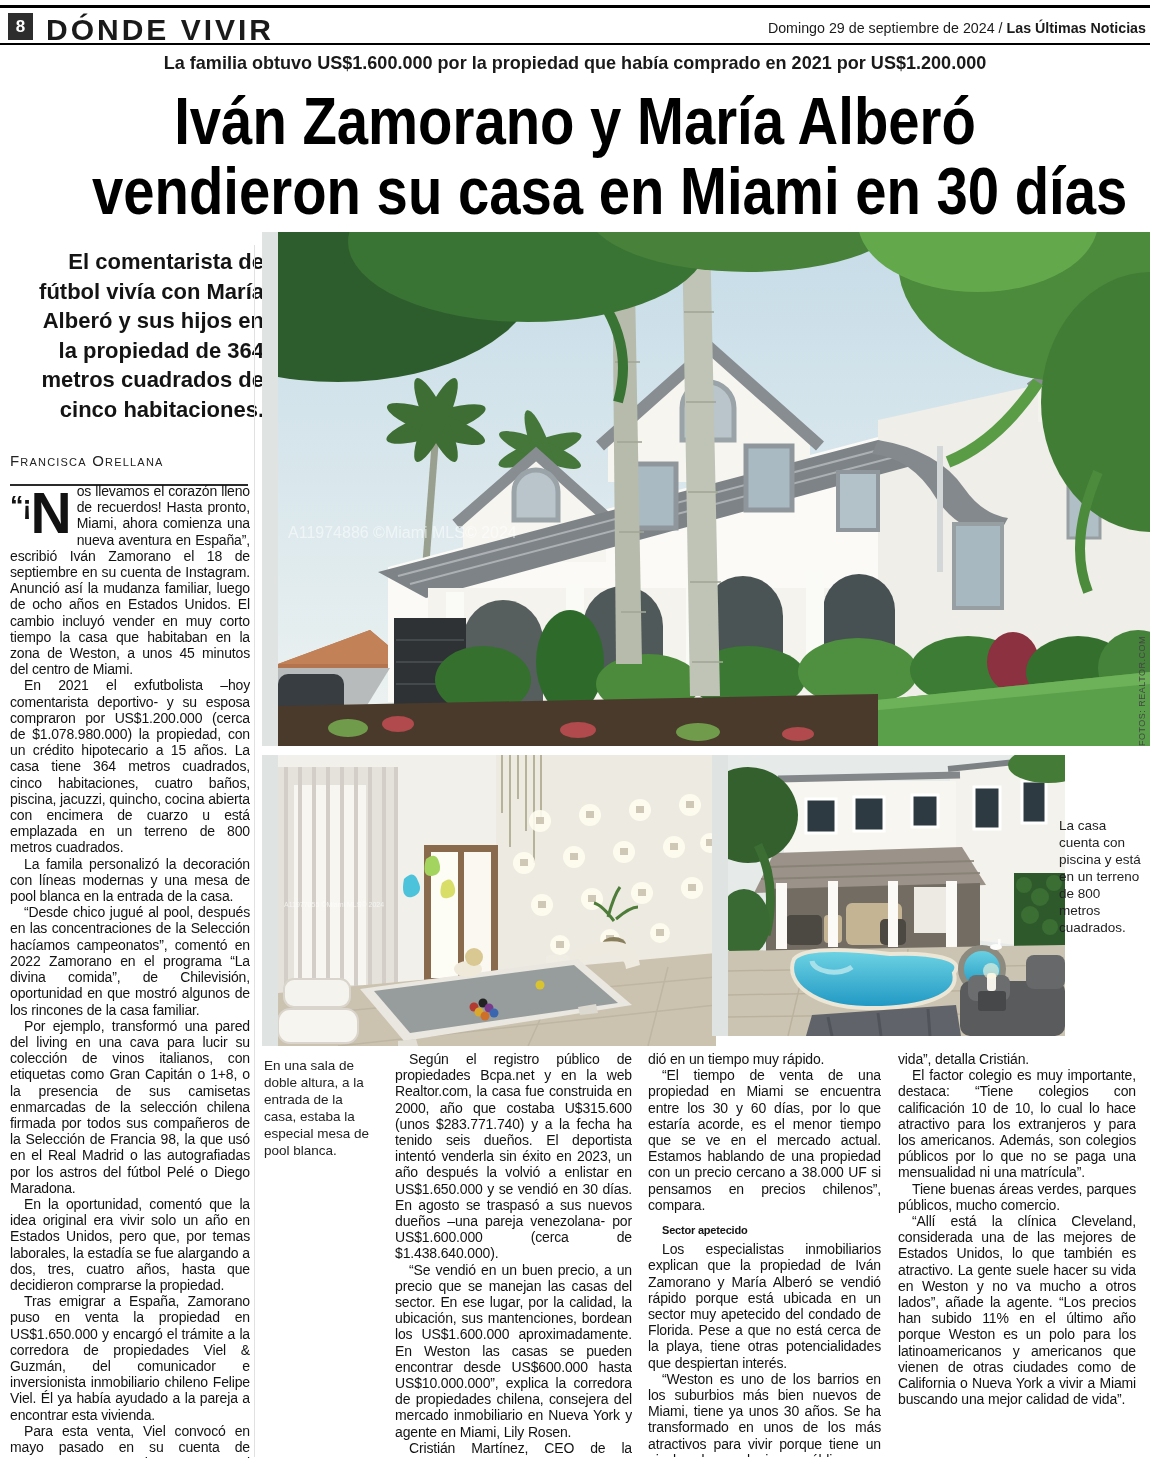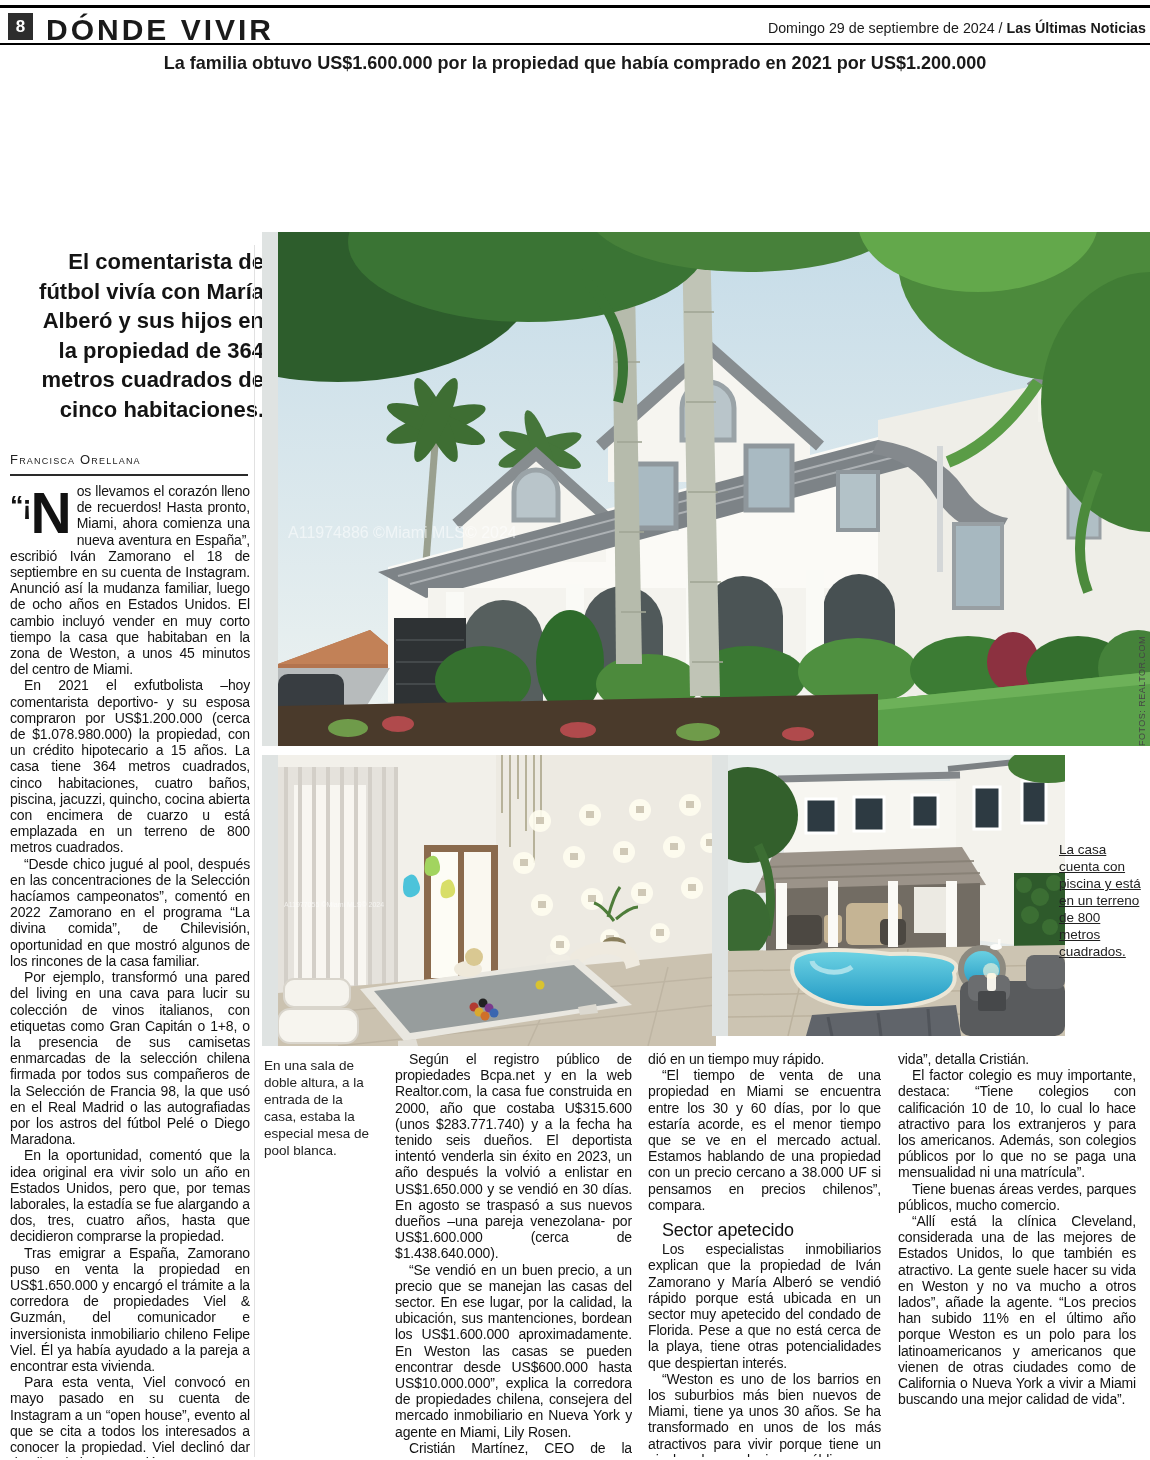--- a/index.html
+++ b/index.html
@@ -23,79 +23,84 @@
   
   .kicker{left:0;top:52px;width:1150px;text-align:center;font-size:19px;font-weight:600;
     color:#1a1a1a;transform:scaleX(.95);transform-origin:50% 50%;white-space:nowrap;}
   .headline{left:0;top:86px;width:1150px;text-align:center;color:#000;}
   .headline .hl-line{font-size:67px;line-height:70px;font-weight:700;white-space:nowrap;
     transform:scaleX(.84);transform-origin:50% 50%;}
 
   
   .deck{left:26px;top:247px;width:238px;text-align:right;font-weight:700;
     font-size:22px;line-height:29.5px;color:#141414;}
-  .byline{left:10px;top:452px;width:238px;font-variant-caps:small-caps;font-size:13px;
-    letter-spacing:1.2px;color:#222;border-bottom:2px solid #2a2a2a;padding-bottom:7px;}
+  .byline{left:10px;top:452px;width:238px;font-variant-caps:small-caps;font-size:15px;
+    letter-spacing:1.2px;color:#222;border-bottom:2px solid #2a2a2a;padding-bottom:15px;}
   .col-rule{left:254px;top:245px;width:1px;height:1212px;background:#e1e1e1;}
 
   .bodytext{font-size:14px;line-height:16.2px;letter-spacing:-.15px;text-align:justify;color:#121212;}
   .bodytext p{margin:0;text-indent:14px;}
   .bodytext p.noindent{text-indent:0;}
   .col1{left:10px;top:483px;width:240px;height:975px;overflow:hidden;}
   .col2{left:395px;top:1051px;width:237px;height:406px;overflow:hidden;}
   .col3{left:648px;top:1051px;width:233px;height:406px;overflow:hidden;}
   .col4{left:898px;top:1051px;width:238px;height:406px;overflow:hidden;}
-  .sub-head{font-size:18px;font-weight:400;text-indent:0;margin:9px 0 3px 0 !important;letter-spacing:-.2px;}
+  .sub-head{font-size:11px;font-weight:700;text-indent:0;margin:9px 0 3px 0 !important;letter-spacing:-.2px;}
 
   .dropcap{float:left;margin:2px 6px 0 0;line-height:1;white-space:nowrap;}
   .dc-quote{font-size:27px;font-weight:700;vertical-align:18px;letter-spacing:-1px;}
   .dc-letter{font-size:57px;font-weight:700;letter-spacing:-1px;}
 
   
   .photo{display:block;background:#dfe3e2;padding-left:16px;}
   .photo-main{left:262px;top:232px;width:873px;height:514px;}
   .photo-interior{left:262px;top:755px;width:438px;height:291px;}
   .photo-pool{left:712px;top:755px;width:337px;height:281px;}
   .photo svg{display:block;width:100%;height:100%;}
 
   .photo-credit{left:1136px;top:232px;height:514px;width:12px;
     display:flex;align-items:flex-end;justify-content:center;}
   .photo-credit span{writing-mode:vertical-rl;transform:rotate(180deg);
     font-size:9px;letter-spacing:.5px;color:#454545;white-space:nowrap;}
 
   .caption{font-size:13.5px;line-height:17px;color:#222;}
   .caption-left{left:264px;top:1057px;width:108px;}
-  .caption-right{left:1059px;top:841px;width:86px;text-decoration:underline;}
+  .caption-right{left:1059px;top:817px;width:86px;}
 </style>
 </head>
 <body>
 
 <div class="page">
 
   <div class="abs top-rule"></div>
   <div class="abs pagenum-box">
     <span>8</span>
   </div>
   <div class="abs section-title">DÓNDE VIVIR</div>
   <div class="abs dateline">
     <span>Domingo 29 de septiembre de 2024 / </span><b>Las Últimas Noticias</b>
   </div>
   <div class="abs header-rule"></div>
 
   <div class="abs kicker">La familia obtuvo US$1.600.000 por la propiedad que había comprado en 2021 por US$1.200.000</div>
+  <div class="abs headline">
+    <div class="hl-line">Iván Zamorano y María Alberó</div>
+    <div class="hl-line">vendieron su casa en Miami en 30 días</div>
+  </div>
 
   <div class="abs deck">El comentarista de fútbol vivía con María Alberó y sus hijos en la propiedad de 364 metros cuadrados de cinco habitaciones.</div>
   <div class="abs byline">Francisca Orellana</div>
   <div class="abs col-rule"></div>
 
   <div class="abs bodytext col1">
     <p class="noindent">
       <span class="dropcap"><span class="dc-quote">“¡</span><span class="dc-letter">N</span></span><span>os llevamos el corazón lleno de recuerdos! Hasta pronto, Miami, ahora comienza una nueva aventura en España”, escribió Iván Zamorano el 18 de septiembre en su cuenta de Instagram. Anunció así la mudanza familiar, luego de ocho años en Estados Unidos. El cambio incluyó vender en muy corto tiempo la casa que habitaban en la zona de Weston, a unos 45 minutos del centro de Miami.</span>
     </p>
     <p>En 2021 el exfutbolista –hoy comentarista deportivo- y su esposa compraron por US$1.200.000 (cerca de $1.078.980.000) la propiedad, con un crédito hipotecario a 15 años. La casa tiene 364 metros cuadrados, cinco habitaciones, cuatro baños, piscina, jacuzzi, quincho, cocina abierta con encimera de cuarzo u está emplazada en un terreno de 800 metros cuadrados.</p>
+    <p>La famila personalizó la decoración con líneas modernas y una mesa de pool blanca en la entrada de la casa.</p>
     <p>“Desde chico jugué al pool, después en las concentraciones de la Selección hacíamos campeonatos”, comentó en 2022 Zamorano en el programa “La divina comida”, de Chilevisión, oportunidad en que mostró algunos de los rincones de la casa familiar.</p>
     <p>Por ejemplo, transformó una pared del living en una cava para lucir su colección de vinos italianos, con etiquetas como Gran Capitán o 1+8, o la presencia de sus camisetas enmarcadas de la selección chilena firmada por todos sus compañeros de la Selección de Francia 98, la que usó en el Real Madrid o las autografiadas por los astros del fútbol Pelé o Diego Maradona.</p>
     <p>En la oportunidad, comentó que la idea original era vivir solo un año en Estados Unidos, pero que, por temas laborales, la estadía se fue alargando a dos, tres, cuatro años, hasta que decidieron comprarse la propiedad.</p>
     <p>Tras emigrar a España, Zamorano puso en venta la propiedad en US$1.650.000 y encargó el trámite a la corredora de propiedades Viel &amp; Guzmán, del comunicador e inversionista inmobiliario chileno Felipe Viel. Él ya había ayudado a la pareja a encontrar esta vivienda.</p>
     <p>Para esta venta, Viel convocó en mayo pasado en su cuenta de Instagram a un “open house”, evento al que se cita a todos los interesados a conocer la propiedad. Viel declinó dar detalles de la transacción.</p>
   </div>
 
   <div class="abs photo photo-main">
     <svg viewBox="0 0 873 514" preserveAspectRatio="none">
       <defs>

